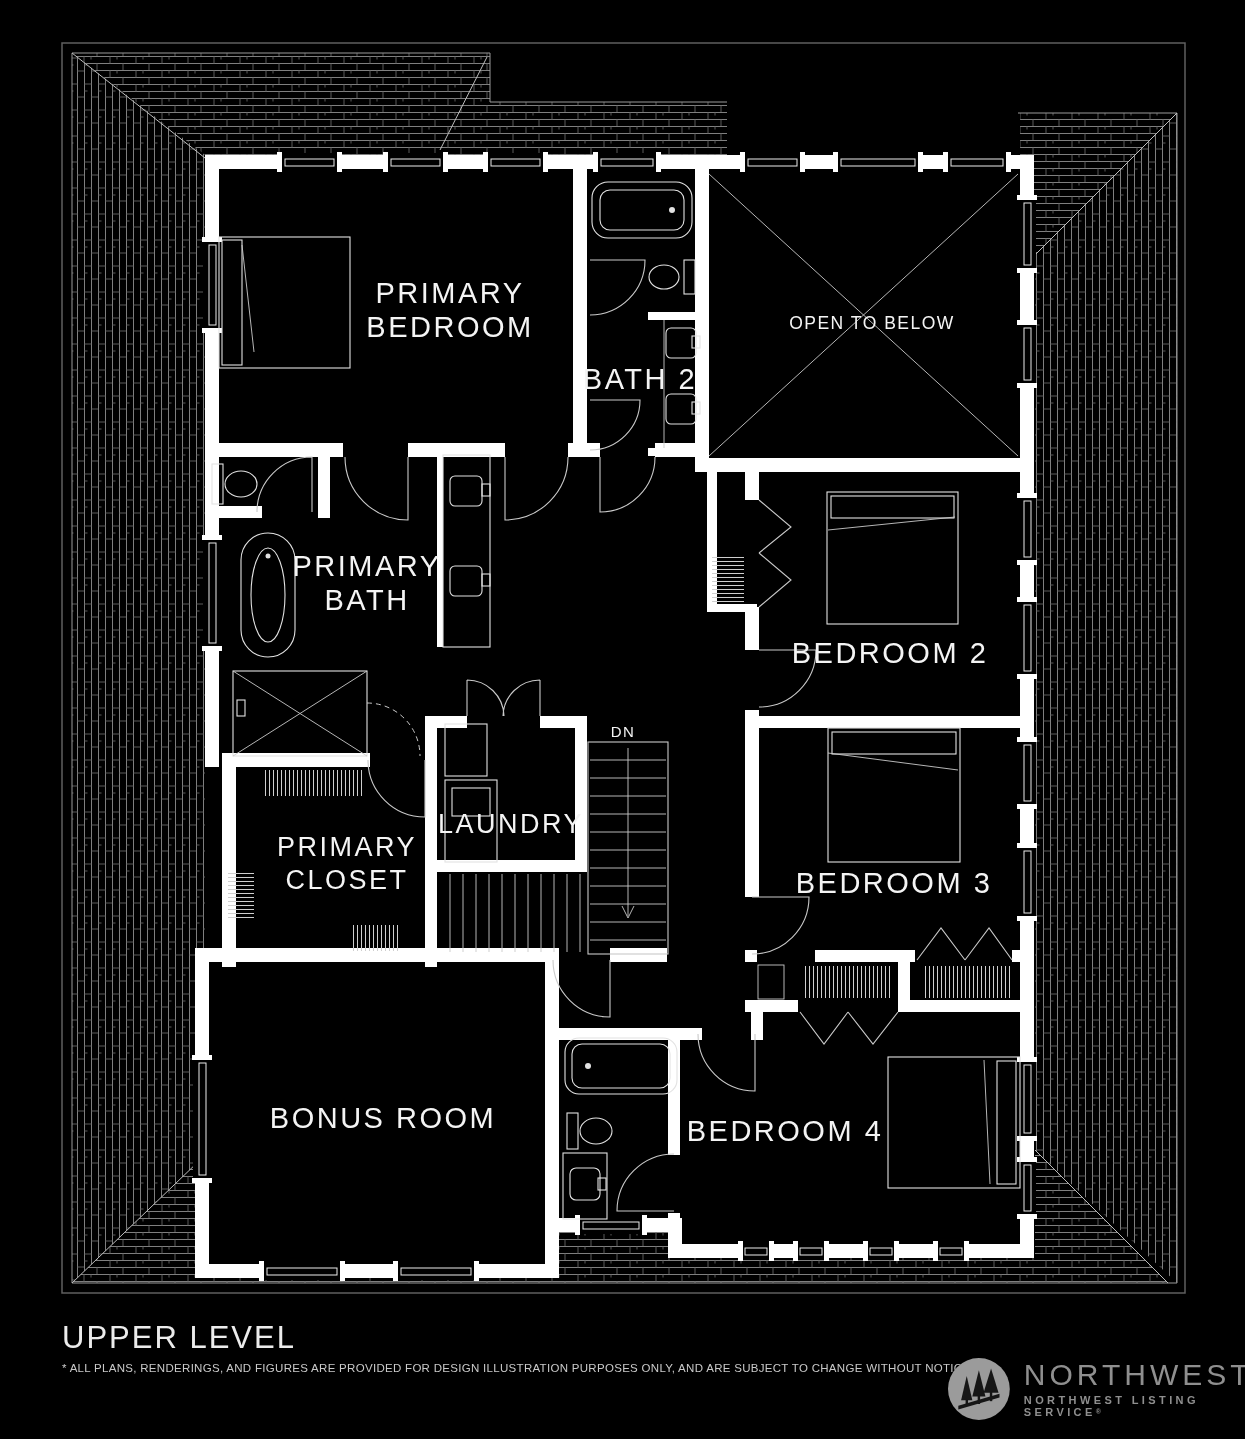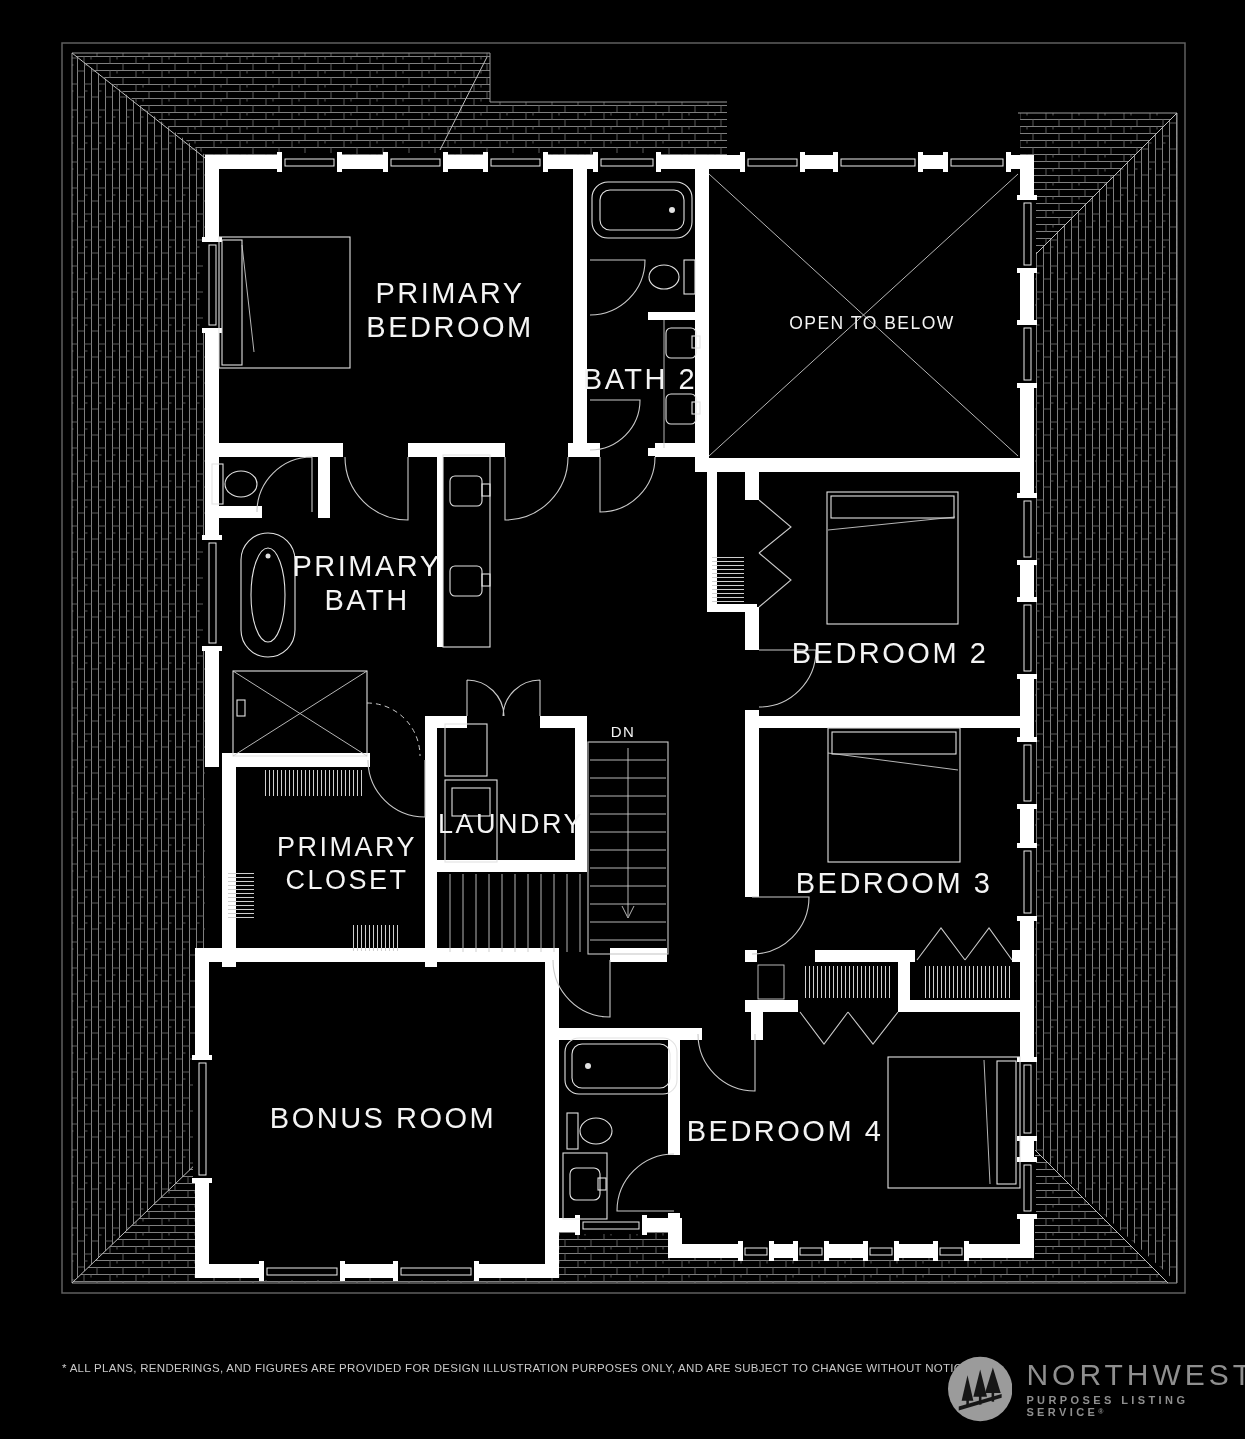--- a/index.html
+++ b/index.html
@@ -407,35 +407,36 @@
     <text class="lbl" x="347" y="856" font-size="27" text-anchor="middle">PRIMARY</text>
     <text class="lbl" x="347" y="889" font-size="27" text-anchor="middle">CLOSET</text>
     <text class="lbl" x="894" y="893" font-size="29" text-anchor="middle">BEDROOM 3</text>
     <text class="lbl" x="383" y="1128" font-size="29" text-anchor="middle">BONUS ROOM</text>
     <text class="lbl" x="785" y="1141" font-size="29" text-anchor="middle">BEDROOM 4</text>
     <text class="lblsm" x="623" y="737" font-size="15" text-anchor="middle">DN</text>
   </g>
 </svg>
 
 
+<div class="level-title">UPPER LEVEL</div>
 <div class="disclaimer">* ALL PLANS, RENDERINGS, AND FIGURES ARE PROVIDED FOR DESIGN ILLUSTRATION PURPOSES ONLY, AND ARE SUBJECT TO CHANGE WITHOUT NOTICE</div>
 
 
 <div class="logo">
   <svg width="68" height="68" viewBox="0 0 66 66">
     <circle cx="33" cy="33" r="33" fill="#9b9b9b"></circle>
     <g fill="#161616">
       <polygon points="14,45 20,19 26,45"></polygon>
       <rect x="18.8" y="44" width="2.6" height="7"></rect>
       <polygon points="26,41 33,13 40,41"></polygon>
       <rect x="31.7" y="40" width="2.6" height="9"></rect>
       <polygon points="38,37 46,11 54,37"></polygon>
       <rect x="44.7" y="36" width="2.6" height="10"></rect>
       <path d="M11,51 L55,38 L55,42 L11,55 Z"></path>
     </g>
   </svg>
   <div class="logo-text">
     <div class="logo-name">NORTHWEST</div>
-    <div class="logo-tagline"><span>PURPOSES LISTING SERVICE</span><span class="reg">®</span></div>
+    <div class="logo-tagline"><span>NORTHWEST LISTING SERVICE</span><span class="reg">®</span></div>
   </div>
 </div>
 
 </div>
 
 </body></html>

